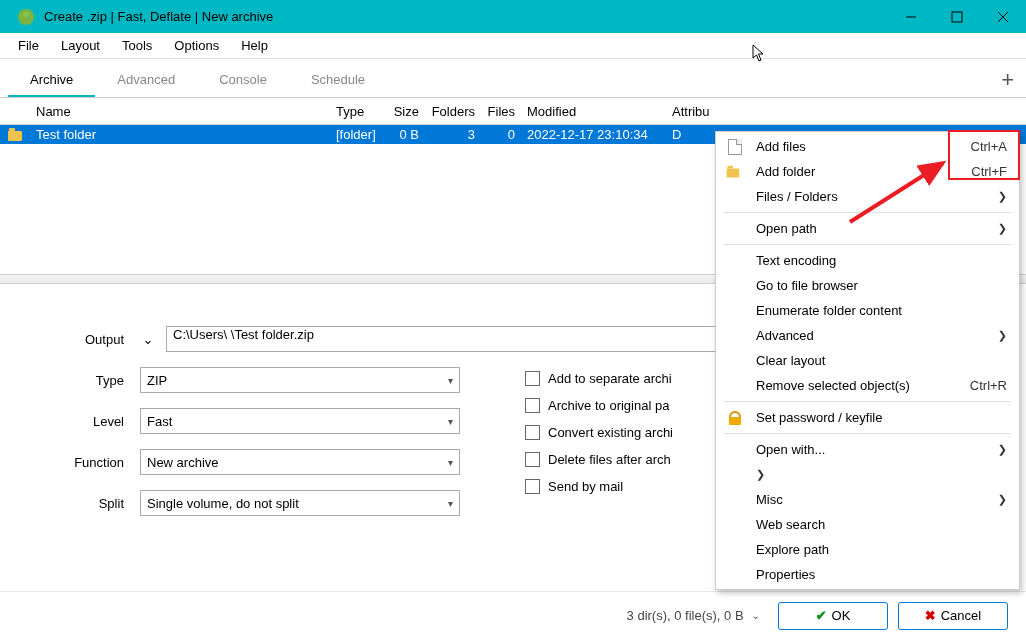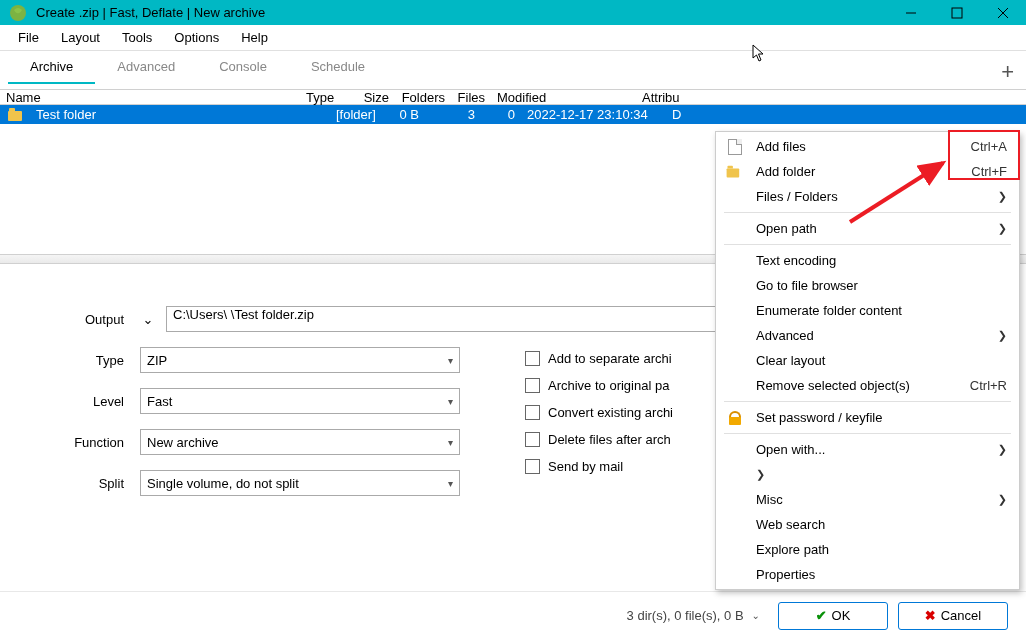--- a/index.html
+++ b/index.html
@@ -1,36 +1,36 @@
 <!DOCTYPE html>
 <html><head>
 <meta charset="utf-8">
 <style>
 * { box-sizing: border-box; margin: 0; padding: 0; }
 body { font-family: "Segoe UI", Tahoma, sans-serif; font-size: 13px; color: #000; background: #f0f0f0; width: 1026px; height: 639px; overflow: hidden; position: relative; }
 
 .window { width: 1026px; height: 639px; background: #fff; display: flex; flex-direction: column; box-shadow: 0 0 8px rgba(0,0,0,0.3); }
 
-.titlebar { height: 25px; background: #00b8c4; display: flex; align-items: center; justify-content: space-between; padding-left: 8px; }
+.titlebar { height: 33px; background: #00b8c4; display: flex; align-items: center; justify-content: space-between; padding-left: 16px; }
 .titlebar-left { display: flex; align-items: center; gap: 8px; }
 .app-icon { width: 20px; height: 20px; display: flex; align-items: center; justify-content: center; }
 .title-text { color: #000; font-size: 13px; }
 .win-controls { display: flex; }
 .win-btn { width: 46px; height: 33px; display: flex; align-items: center; justify-content: center; cursor: pointer; }
 
 .menubar { height: 26px; background: #fff; display: flex; align-items: center; padding: 0 8px; gap: 2px; border-bottom: 1px solid #e0e0e0; }
 .menu-item { padding: 3px 10px; cursor: pointer; }
 
 .tabbar { height: 38px; background: #fff; display: flex; align-items: center; padding: 0 8px; position: relative; }
-.tab-inner { display: flex; align-items: flex-start; height: 100%; }
+.tab-inner { display: flex; align-items: flex-end; height: 100%; }
 .tab { padding: 8px 22px; color: #888; cursor: pointer; border-bottom: 2px solid transparent; }
 .tab.active { color: #000; border-bottom: 2px solid #00b8c4; }
 .plus-btn { position: absolute; right: 12px; top: 8px; font-size: 22px; color: #555; cursor: pointer; font-weight: 300; }
 
-.table-header { height: 16px; background: #fff; display: flex; align-items: center; border-top: 1px solid #d0d0d0; border-bottom: 1px solid #d0d0d0; font-size: 13px; }
+.table-header { height: 28px; background: #fff; display: flex; align-items: center; border-top: 1px solid #d0d0d0; border-bottom: 1px solid #d0d0d0; padding-left: 30px; font-size: 13px; }
 .th { padding: 0 6px; }
 .th-name { width: 300px; }
 .th-type { width: 55px; }
 .th-size { width: 40px; text-align: right; }
 .th-folders { width: 56px; text-align: right; }
 .th-files { width: 40px; text-align: right; }
 .th-modified { width: 145px; }
 .th-attr { width: 60px; }
 
 .file-rows { background: #fff; }

